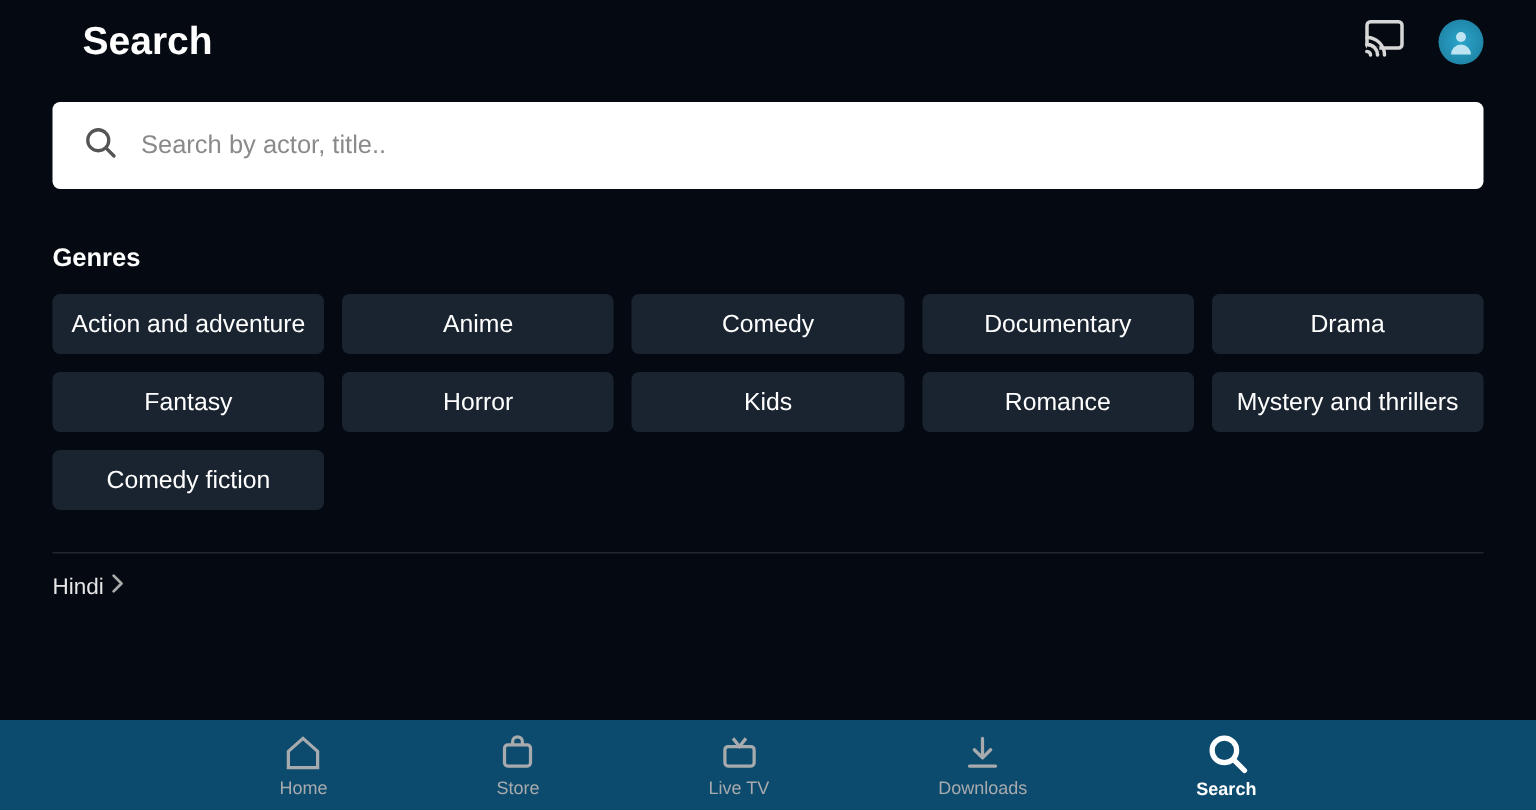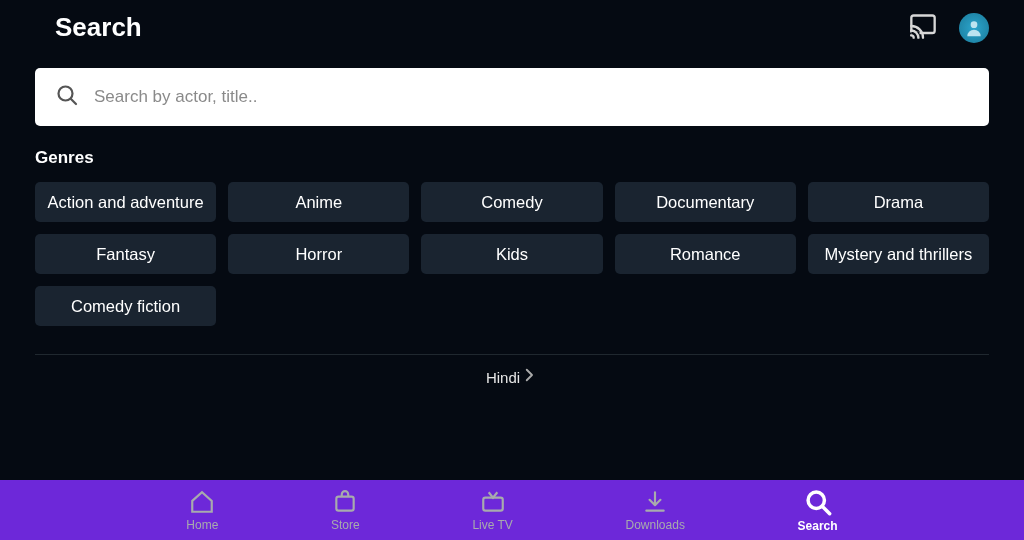--- a/index.html
+++ b/index.html
@@ -40,21 +40,21 @@
     .avatar svg { width: 20px; height: 20px; }
     .content { padding: 18px 35px 0 35px; }
     .searchbar {
       background: #fff;
       border-radius: 5px;
       height: 58px;
       display: flex;
       align-items: center;
       padding: 0 20px;
       gap: 15px;
-      margin-bottom: 22px;
+      margin-bottom: 36px;
     }
     .searchbar svg { width: 24px; height: 24px; flex-shrink: 0; }
     .searchbar input {
       border: none;
       outline: none;
       font-size: 17px;
       color: #333;
       flex: 1;
       background: transparent;
     }
@@ -82,37 +82,37 @@
       align-items: center;
       justify-content: center;
       text-align: center;
       line-height: 1.25;
       cursor: pointer;
       padding: 0 8px;
     }
     .collection-row {
       display: flex;
       align-items: center;
-      justify-content: center;
+      justify-content: flex-start;
       padding: 11px 0;
       border-top: 1px solid #20282f;
       cursor: pointer;
     }
     .collection-label {
       font-size: 15px;
       color: #e6e6e6;
     }
     .chevron svg { width: 18px; height: 18px; }
     .bottom-nav {
       position: absolute;
       bottom: 0;
       left: 0;
       right: 0;
       height: 60px;
-      background: #6d28d9;
+      background: #0c4a6e;
       display: flex;
       align-items: center;
       justify-content: space-around;
       padding: 0 130px;
     }
     .nav-item {
       display: flex;
       flex-direction: column;
       align-items: center;
       gap: 3px;

